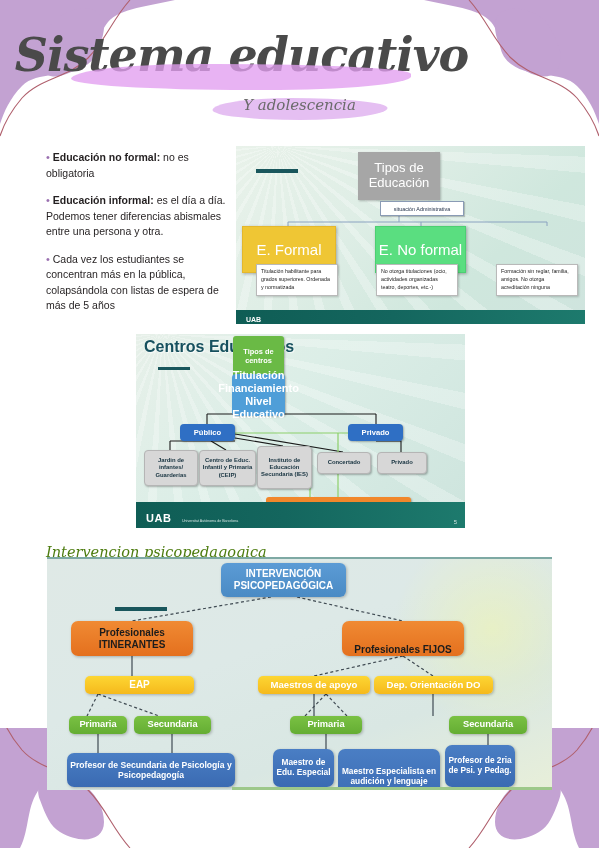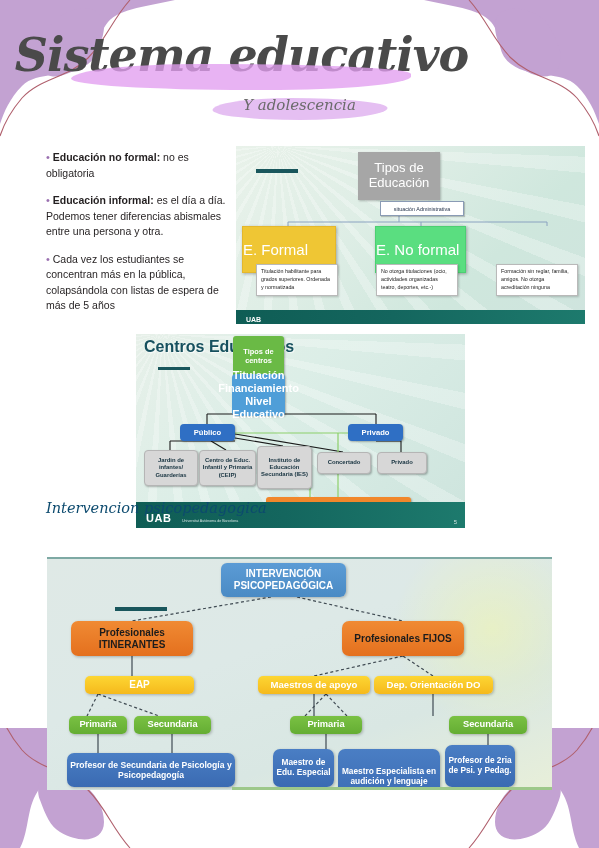--- a/index.html
+++ b/index.html
@@ -42,21 +42,21 @@
         rgba(255,255,255,.55) 0deg 3deg, rgba(255,255,255,0) 3deg 9deg);}
   .s1-bar{position:absolute;left:20px;top:23px;width:42px;height:4px;background:#19565c;}
   .s1-top{position:absolute;left:122px;top:6px;width:82px;height:48px;background:#a6a6a6;
       color:#fff;font-size:13px;display:flex;align-items:center;justify-content:center;
       text-align:center;line-height:1.15;box-shadow:1px 1px 2px rgba(0,0,0,.25);}
   .s1-sit{position:absolute;left:144px;top:55px;width:82px;height:13px;background:#fff;
       border:1px solid #8a9bb5;color:#23324a;font-size:5.4px;display:flex;
       align-items:center;justify-content:center;box-shadow:1px 1px 1px rgba(0,0,0,.2);}
   .s1-conn{position:absolute;left:0;top:0;width:349px;height:178px;}
   .s1-box{position:absolute;top:80px;height:45px;color:#fff;font-size:15px;
-      display:flex;align-items:center;
+      display:flex;align-items:center;justify-content:center;
       box-shadow:1px 1px 3px rgba(0,0,0,.3);}
   .s1-b1{left:6px;width:92px;background:#efc634;border:1px solid #e4b72c;}
   .s1-b2{left:139px;width:89px;background:#5ade80;border:1px solid #4ccf72;}
   .s1-b3{left:253px;width:92px;background:#7f9bd8;border:1px solid #6e8dd2;}
   .s1-note{position:absolute;top:118px;background:#fff;border:1px solid #b9b9b9;
       font-size:5.3px;line-height:1.5;color:#222;padding:3px 4px;
       box-shadow:1px 1px 2px rgba(0,0,0,.2);}
   .s1-n1{left:20px;width:72px;}
   .s1-n2{left:140px;width:72px;}
   .s1-n3{left:260px;width:72px;}
@@ -95,22 +95,22 @@
       border-radius:3px;color:#fff;font-size:6.4px;}
   .s2-footer{position:absolute;left:0;bottom:0;width:329px;height:26px;
       background:linear-gradient(90deg,#0f5d55,#14665e 45%,#1d7a6d);}
   .s2-uab{position:absolute;left:10px;bottom:4px;color:#fff;font-weight:700;font-size:11px;
       letter-spacing:.5px;}
   .s2-uabsub{position:absolute;left:46px;bottom:5px;color:#cfe2df;font-size:3.6px;
       line-height:1.25;}
   .s2-pg{position:absolute;right:8px;bottom:3px;color:#cfe2df;font-size:6px;}
 
   
-  .sec-head{position:absolute;left:46px;top:500px;font-family:"DejaVu Serif",serif;
-      font-style:italic;font-size:14.5px;color:#0c4a6e;}
+  .sec-head{position:absolute;left:46px;top:544px;font-family:"DejaVu Serif",serif;
+      font-style:italic;font-size:14.5px;color:#4d7c0f;}
 
   
   .slide3{position:absolute;left:47px;top:557px;width:505px;height:231px;
       background:linear-gradient(160deg,#dfe9e6 0%,#dde9e7 40%,#d9e7e3 70%,#e8efd9 100%);
       border-top:2px solid #7ea9a4;overflow:hidden;}
   .s3-glow{position:absolute;right:-40px;top:-30px;width:200px;height:200px;
       background:radial-gradient(circle,rgba(255,255,140,.35),rgba(255,255,255,0) 70%);}
   .s3-bar{position:absolute;left:68px;top:48px;width:52px;height:4px;background:#19565c;}
   .s3-conn{position:absolute;left:0;top:0;width:505px;height:231px;}
   .b3{position:absolute;display:flex;align-items:center;justify-content:center;
@@ -120,21 +120,21 @@
   .b3-orange{background:linear-gradient(180deg,#f08a33,#e4701e);border-radius:7px;
       color:#1c1c1c;box-shadow:1px 1px 3px rgba(0,0,0,.25);}
   .b3-yellow{background:linear-gradient(180deg,#fdd633,#f5b91c);border-radius:5px;
       color:#fff;box-shadow:1px 1px 3px rgba(0,0,0,.25);}
   .b3-green{background:linear-gradient(180deg,#7ac143,#64ad33);border-radius:5px;
       color:#fff;box-shadow:1px 1px 3px rgba(0,0,0,.25);}
   .b3-navy{background:linear-gradient(180deg,#4a7ec4,#3a6ab2);border-radius:7px;
       color:#fff;box-shadow:1px 1px 3px rgba(0,0,0,.25);}
   .n-root{left:174px;top:4px;width:125px;height:34px;font-size:10px;}
   .n-itin{left:24px;top:62px;width:122px;height:35px;font-size:10px;}
-  .n-fijos{left:295px;top:62px;width:122px;height:35px;font-size:10px;}
+  .n-fijos{left:295px;top:62px;width:122px;height:35px;font-size:10px;align-items:flex-end;}
   .n-eap{left:38px;top:117px;width:109px;height:18px;font-size:10px;}
   .n-maestros{left:211px;top:117px;width:112px;height:18px;font-size:9.6px;}
   .n-dep{left:327px;top:117px;width:119px;height:18px;font-size:9.6px;}
   .n-pri1{left:22px;top:157px;width:58px;height:18px;font-size:9.3px;}
   .n-sec1{left:87px;top:157px;width:77px;height:18px;font-size:9.3px;}
   .n-pri2{left:243px;top:157px;width:72px;height:18px;font-size:9.3px;}
   .n-sec2{left:402px;top:157px;width:78px;height:18px;font-size:9.3px;}
   .n-prof1{left:20px;top:194px;width:168px;height:34px;font-size:8.6px;}
   .n-me{left:226px;top:190px;width:61px;height:38px;font-size:8.3px;}
   .n-mea{left:291px;top:190px;width:102px;height:55px;font-size:8.3px;}

